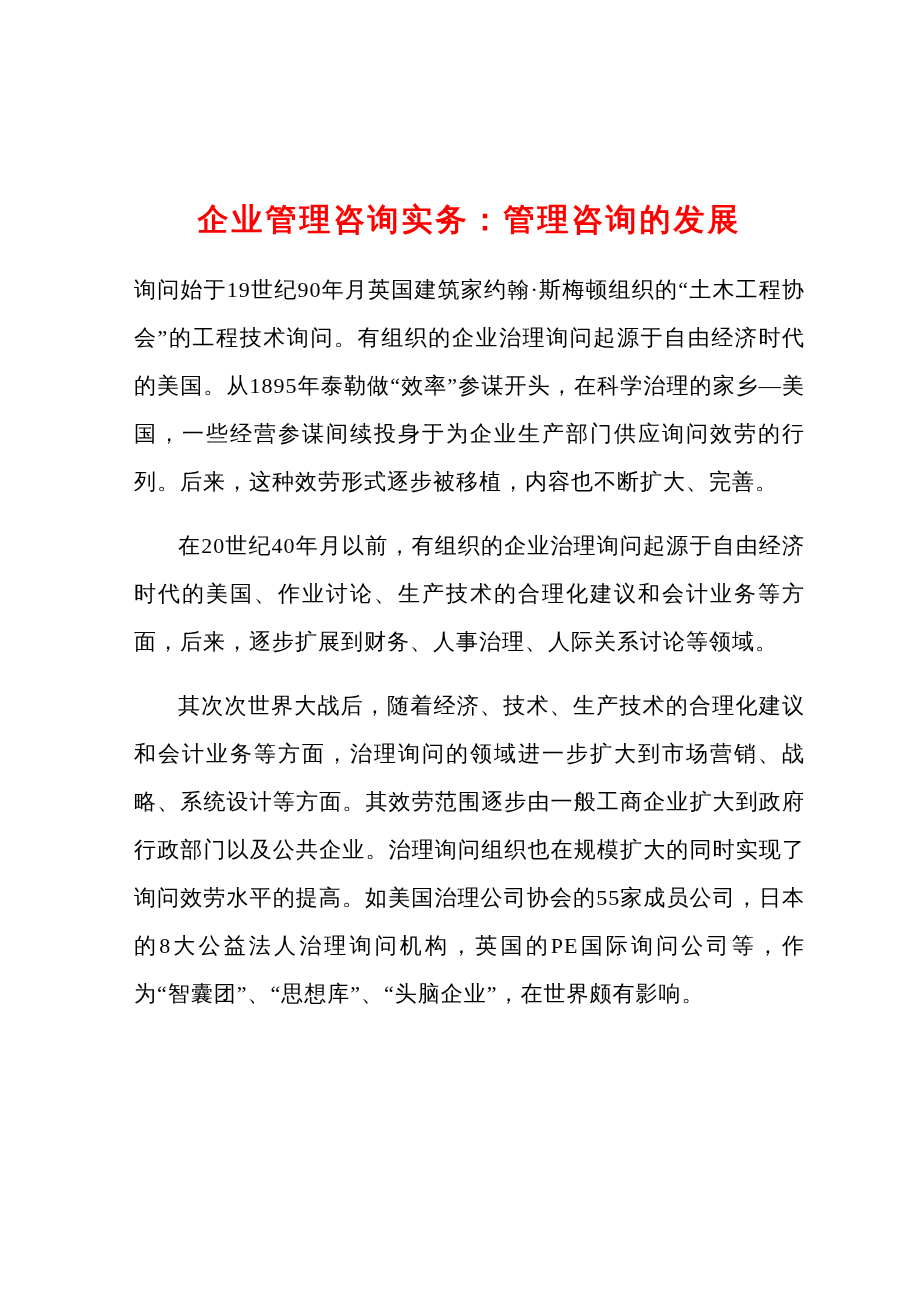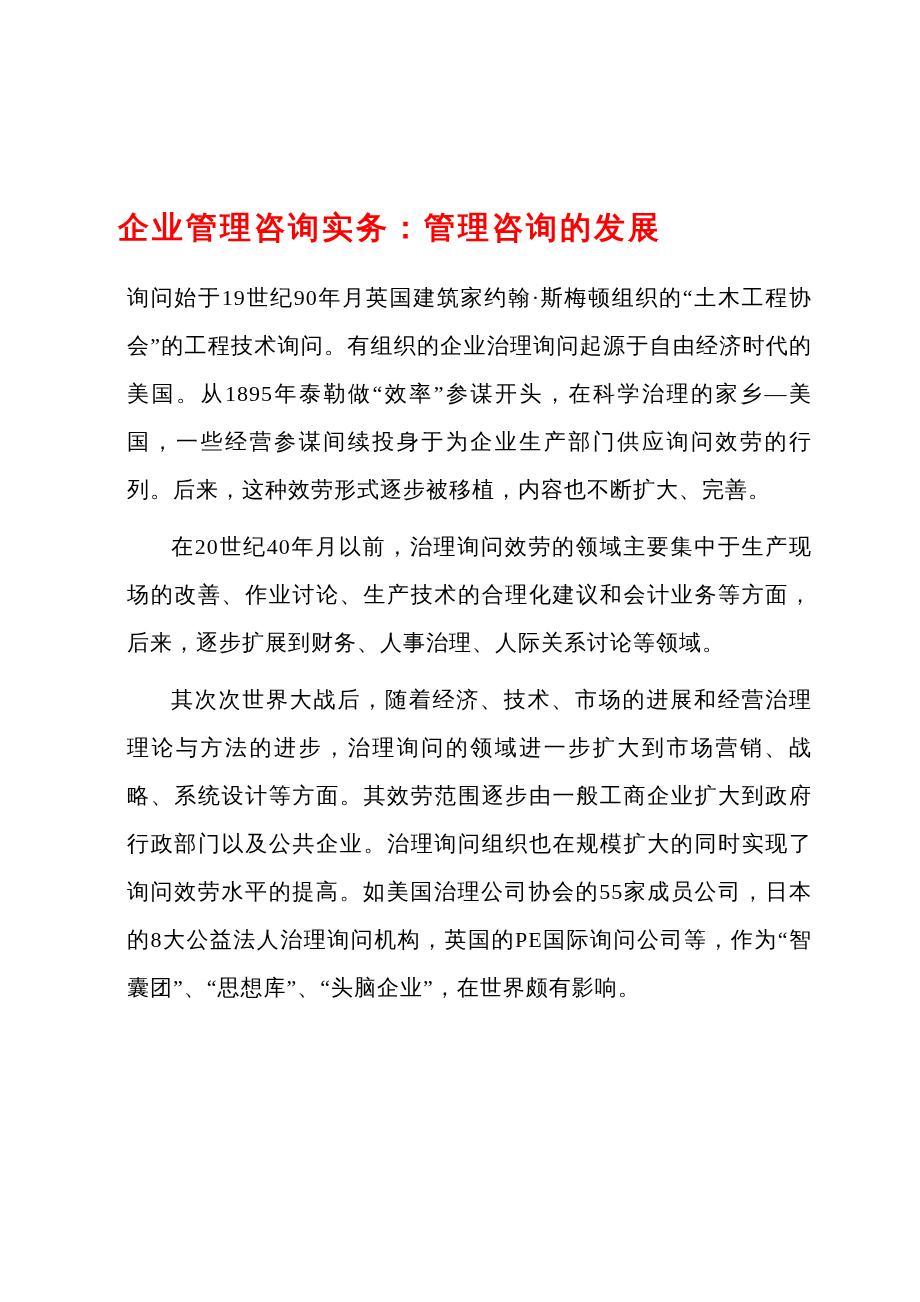--- a/index.html
+++ b/index.html
@@ -15,48 +15,48 @@
     overflow: hidden;
     font-family: "Liberation Serif", "DejaVu Serif", serif;
   }
   .content {
     position: absolute;
     left: 118px;
     top: 196px;
     width: 703px;
   }
   .doc-title {
-    margin: 12px 0 26px 0;
+    margin: 4px 0 26px 0;
     color: #ff0000;
     font-size: 31px;
     font-weight: bold;
-    text-align: left;
+    text-align: center;
     letter-spacing: 3px;
     line-height: 40px;
     white-space: nowrap;
   }
   .para {
-    margin: 9px;
+    margin: 16px;
     color: #000000;
     font-size: 22px;
     line-height: 48px;
     text-align: justify;
     letter-spacing: 1px;
   }
   .para.indent {
     text-indent: 2em;
   }
 </style>
 </head>
 <body>
 
 <div class="page">
   <div class="content">
     <h1 class="doc-title">企业管理咨询实务：管理咨询的发展</h1>
 
     <p class="para">询问始于19世纪90年月英国建筑家约翰·斯梅顿组织的“土木工程协会”的工程技术询问。有组织的企业治理询问起源于自由经济时代的美国。从1895年泰勒做“效率”参谋开头，在科学治理的家乡—美国，一些经营参谋间续投身于为企业生产部门供应询问效劳的行列。后来，这种效劳形式逐步被移植，内容也不断扩大、完善。</p>
 
-    <p class="para indent">在20世纪40年月以前，治理询问效劳的领域主要集中于生产现场的改善、作业讨论、生产技术的合理化建议和会计业务等方面，后来，逐步扩展到财务、人事治理、人际关系讨论等领域。</p>
+    <p class="para indent">在20世纪40年月以前，有组织的企业治理询问起源于自由经济时代的美国、作业讨论、生产技术的合理化建议和会计业务等方面，后来，逐步扩展到财务、人事治理、人际关系讨论等领域。</p>
 
-    <p class="para indent">其次次世界大战后，随着经济、技术、市场的进展和经营治理理论与方法的进步，治理询问的领域进一步扩大到市场营销、战略、系统设计等方面。其效劳范围逐步由一般工商企业扩大到政府行政部门以及公共企业。治理询问组织也在规模扩大的同时实现了询问效劳水平的提高。如美国治理公司协会的55家成员公司，日本的8大公益法人治理询问机构，英国的PE国际询问公司等，作为“智囊团”、“思想库”、“头脑企业”，在世界颇有影响。</p>
+    <p class="para indent">其次次世界大战后，随着经济、技术、生产技术的合理化建议和会计业务等方面，治理询问的领域进一步扩大到市场营销、战略、系统设计等方面。其效劳范围逐步由一般工商企业扩大到政府行政部门以及公共企业。治理询问组织也在规模扩大的同时实现了询问效劳水平的提高。如美国治理公司协会的55家成员公司，日本的8大公益法人治理询问机构，英国的PE国际询问公司等，作为“智囊团”、“思想库”、“头脑企业”，在世界颇有影响。</p>
 
   </div>
 </div>
 
 </body></html>

